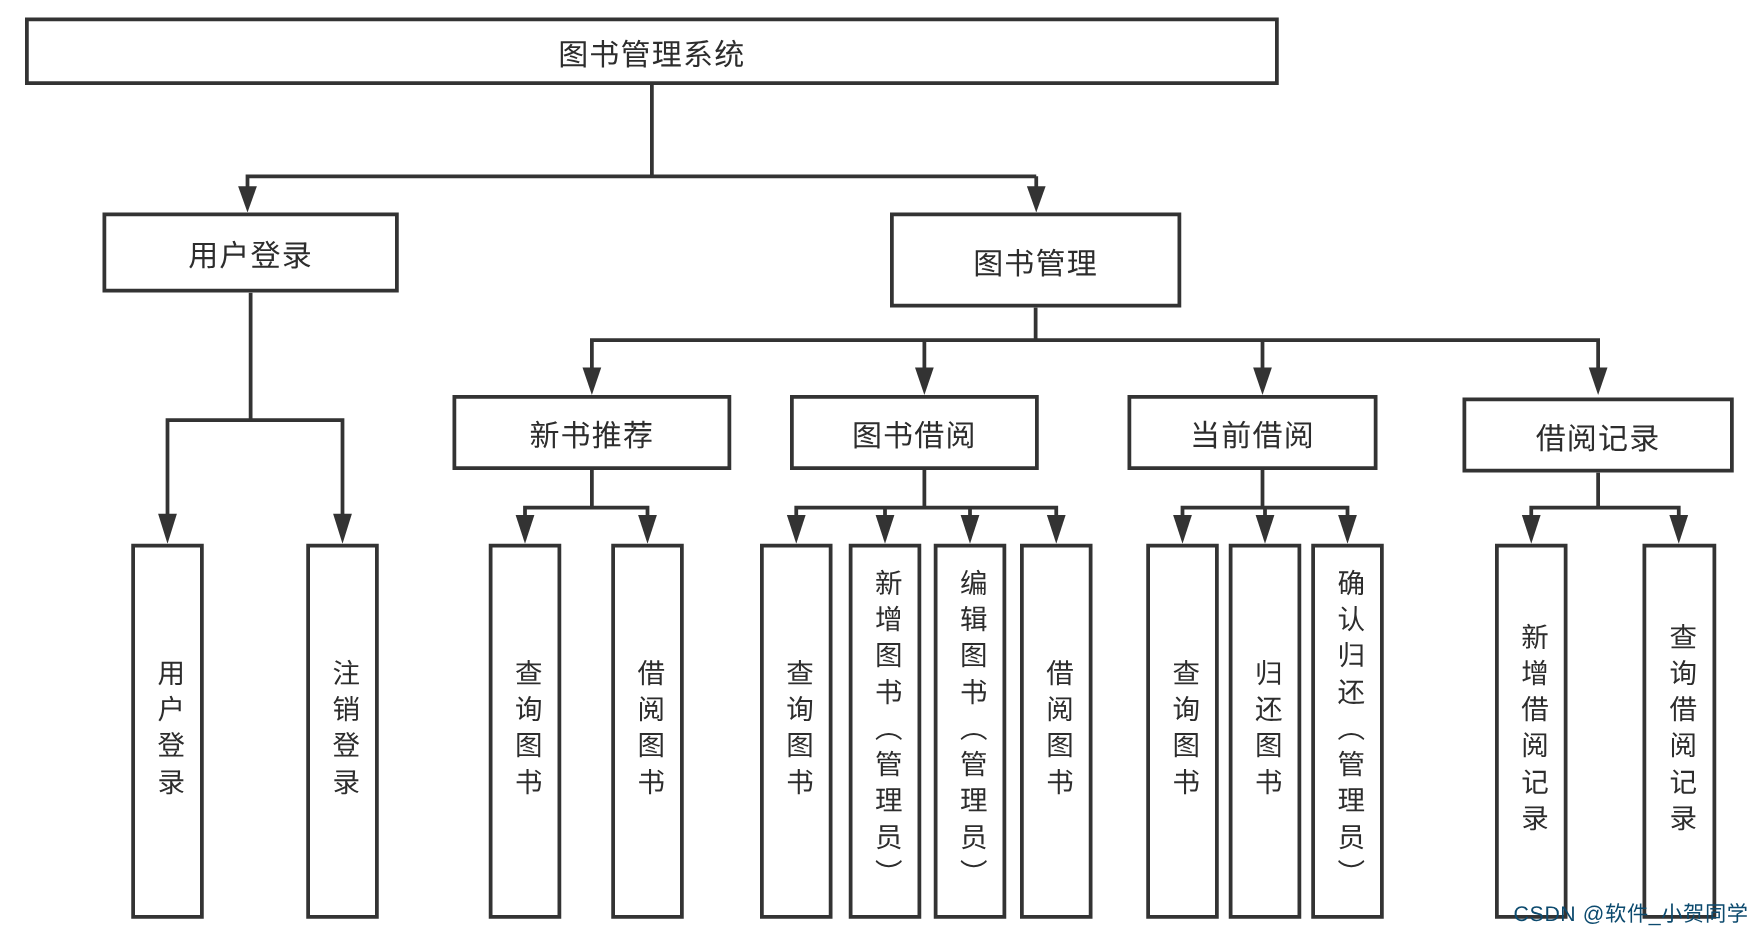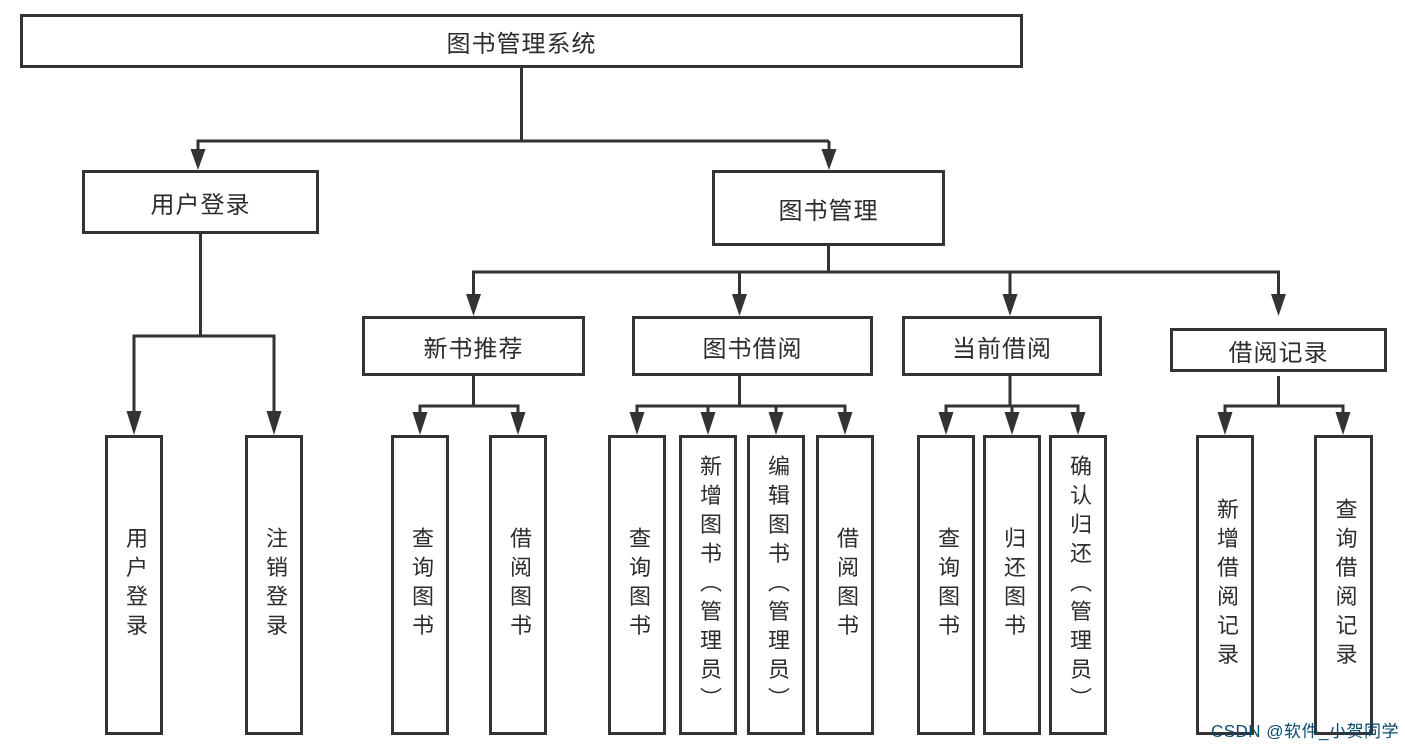--- a/index.html
+++ b/index.html
@@ -110,23 +110,23 @@
       <polygon points="1335.5,412 1350.5,412 1343,435"></polygon>
     </g>
   </svg>
 
   <div class="node hbox" style="left:20px; top:14px; width:1003px; height:54px;">图书管理系统</div>
 
   <div class="node hbox" style="left:82px; top:170px; width:237px; height:64px;">用户登录</div>
   <div class="node hbox" style="left:712px; top:170px; width:233px; height:76px;">图书管理</div>
 
   <div class="node hbox" style="left:362px; top:316px; width:223px; height:60px;">新书推荐</div>
-  <div class="node hbox" style="left:632px; top:316px; width:241px; height:60px;">图书借阅</div>
+  <div class="node hbox" style="left:632px; top:316px; width:199px; height:60px;">图书借阅</div>
   <div class="node hbox" style="left:902px; top:316px; width:200px; height:60px;">当前借阅</div>
-  <div class="node hbox" style="left:1170px; top:328px; width:217px; height:44px;">借阅记录</div>
+  <div class="node hbox" style="left:1170px; top:318px; width:217px; height:60px;">借阅记录</div>
 
   <div class="node vbox" style="left:105px;">
     <span class="vtext">用户登录</span>
   </div>
   <div class="node vbox" style="left:245px;">
     <span class="vtext">注销登录</span>
   </div>
 
   <div class="node vbox" style="left:391px;">
     <span class="vtext">查询图书</span>

